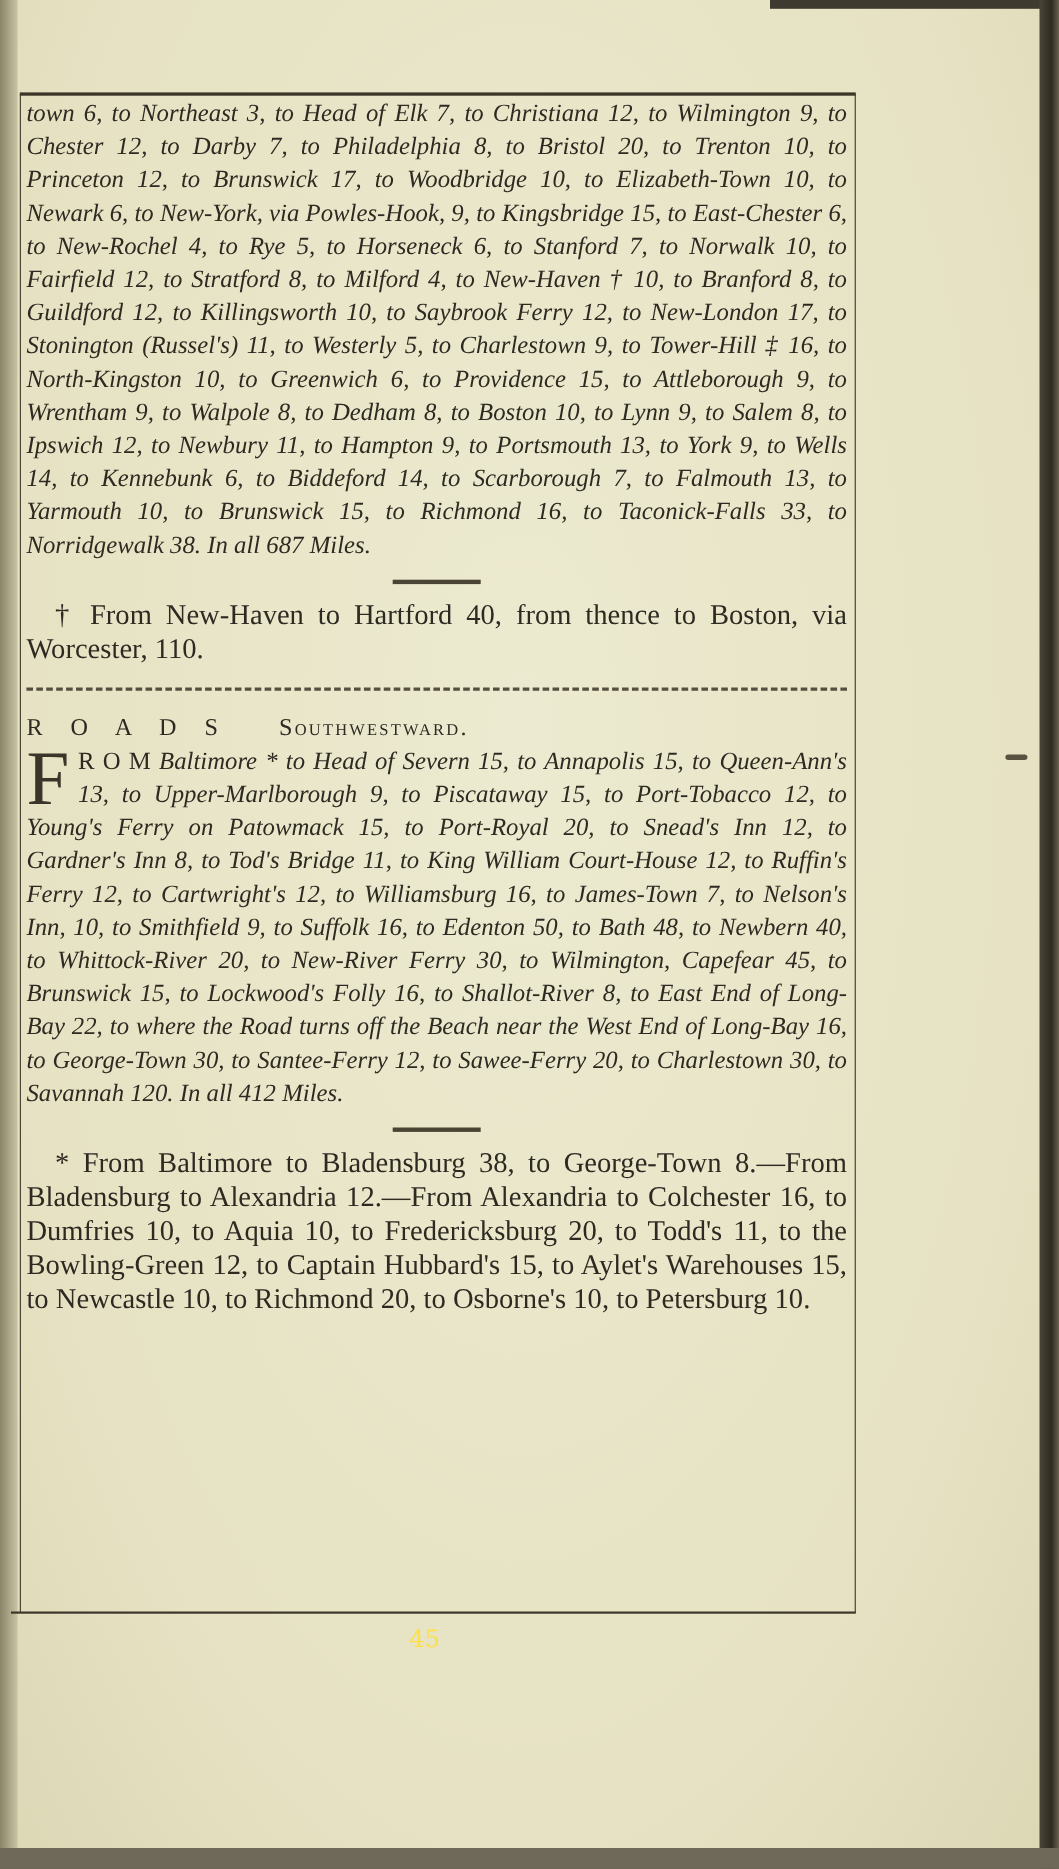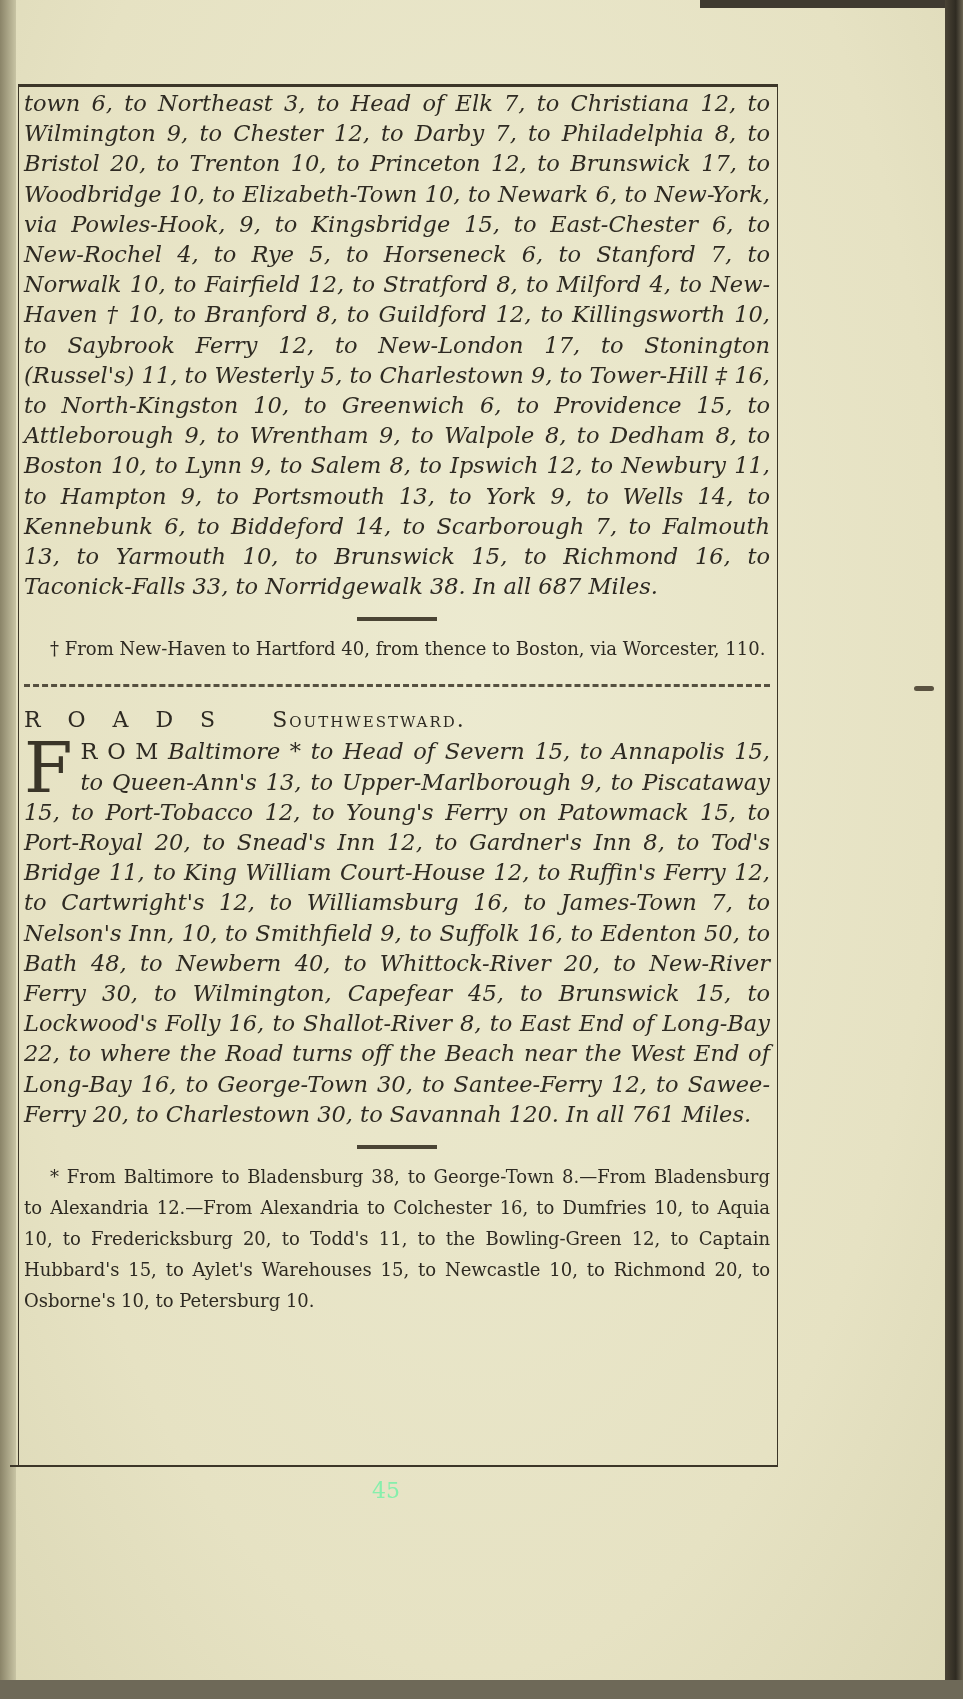--- a/index.html
+++ b/index.html
@@ -18,31 +18,31 @@
   .leftshade { position:absolute; left:0; top:0; width:16px; height:1680px; background:linear-gradient(90deg,#8a8468,#c8c4a4); }
   .bottomedge { position:absolute; left:0; top:1680px; width:963px; height:19px; background:#6e6958; }
   .frame {
     position:absolute; left:18px; top:86px; width:758px; height:1380px;
     border-left:1.5px solid #3c3628; border-right:1.5px solid #3c3628;
   }
   .toprule { position:absolute; left:18px; top:84px; width:760px; height:3px; background:#3c3628; }
   .botrule { position:absolute; left:10px; top:1465px; width:768px; height:2px; background:#3c3628; }
   .text {
     position:absolute; left:24px; top:88px; width:746px;
-    color:#2e2a22; font-size:22.5px; line-height:30.2px; text-align:justify;
+    color:#2e2a22; font-size:22.5px; line-height:30.2px; text-align:justify;font-family:Liberation Serif, serif;
   }
   .text p { margin:0; }
   .it { font-style:italic; }
   .sep-short { width:80px; height:4px; background:#4a4434; margin:16px auto 12px; }
-  .note { text-indent:26px; font-size:18px; line-height:31px; }
+  .note { text-indent:26px; font-size:26px; line-height:31px; }
   .sep-long { height:3px; border-top:3px dashed #3c3628; margin:20px 0 16px; opacity:.85; }
   .heading { text-align:left; letter-spacing:10px; font-size:22px; line-height:28px; margin-bottom:2px; }
   .heading .sub { letter-spacing:2px; font-variant:small-caps; margin-left:30px; }
   .dropcap { float:left; font-size:70px; line-height:56px; margin:4px 8px 0 0; color:#3a3528; }
-  .pagenum { position:absolute; left:372px; top:1478px; font-size:22px; color:#86efac; }
+  .pagenum { position:absolute; left:372px; top:1478px; font-size:22px; color:#fde047; }
   .speck { position:absolute; width:20px; height:5px; background:#5a5240; border-radius:3px; }
 </style>
 </head>
 <body>
 
 <div class="page"></div>
 <div class="topbar"></div>
 <div class="leftshade"></div>
 <div class="rightedge"></div>
 <div class="bottomedge"></div>
@@ -66,21 +66,21 @@
 
   <div class="heading">
     <span>R O A D S</span>
     <span class="sub">Southwestward.</span>
   </div>
 
   <p>
     <span class="dropcap">F</span>
     <span>R O M</span>
     <span class="it">Baltimore * to Head of Severn 15, to Annapolis 15, to Queen-Ann's 13, to Upper-Marlborough 9, to Piscataway 15, to Port-Tobacco 12, to Young's Ferry on Patowmack 15, to Port-Royal 20, to Snead's Inn 12, to Gardner's Inn 8, to Tod's Bridge 11, to King William Court-House 12, to Ruffin's Ferry 12, to Cartwright's 12, to Williamsburg 16, to James-Town 7, to Nelson's Inn, 10, to Smithfield 9, to Suffolk 16, to Edenton 50, to Bath 48, to Newbern 40, to Whittock-River 20, to New-River Ferry 30, to Wilmington, Capefear 45, to Brunswick 15, to Lockwood's Folly 16, to Shallot-River 8, to East End of Long-Bay 22, to where the Road turns off the Beach near the West End of Long-Bay 16, to George-Town 30, to Santee-Ferry 12, to Sawee-Ferry 20, to Charlestown 30, to Savannah 120.</span>
-    <span class="it">In all 761 Miles.</span>
+    <span class="it">In all 412 Miles.</span>
   </p>
 
   <div class="sep-short"></div>
 
   <p class="note">* From Baltimore to Bladensburg 38, to George-Town 8.—From Bladensburg to Alexandria 12.—From Alexandria to Colchester 16, to Dumfries 10, to Aquia 10, to Fredericksburg 20, to Todd's 11, to the Bowling-Green 12, to Captain Hubbard's 15, to Aylet's Warehouses 15, to Newcastle 10, to Richmond 20, to Osborne's 10, to Petersburg 10.</p>
 </div>
 
 <div class="pagenum">45</div>
 
 </body></html>

